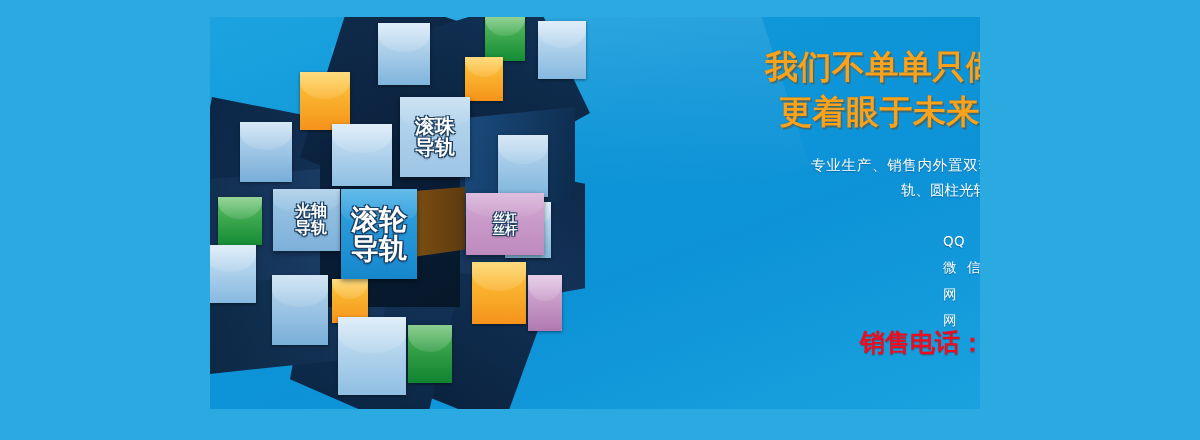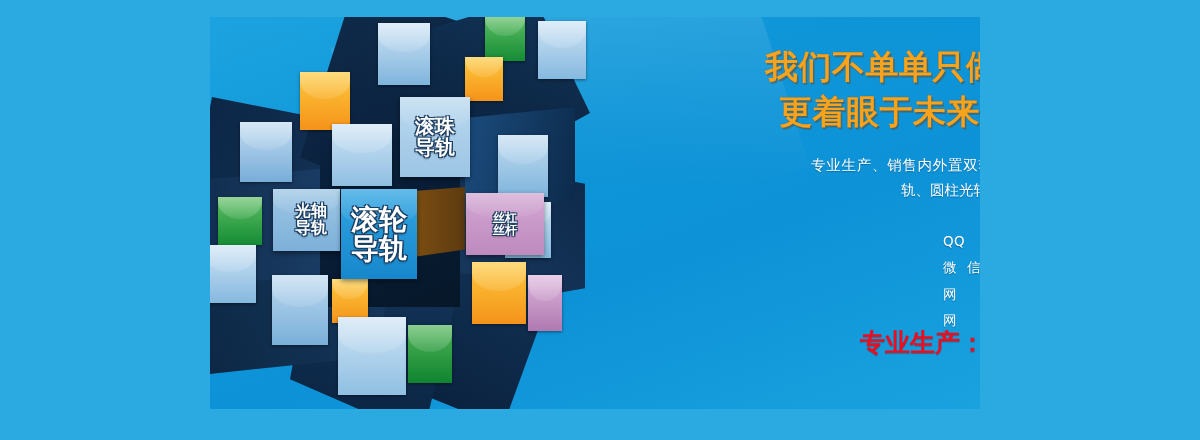--- a/index.html
+++ b/index.html
@@ -186,21 +186,21 @@
         </div>
 
         <div class="crow">
           <span class="ckey">网址</span>
 
         </div>
 
       </div>
 
       <div class="phone">
-        <span>专业生产：</span>
+        <span>销售电话：</span>
       </div>
 
     </div>
 
     <div class="panel-bottom-strip"></div>
   </div>
 
 </div>
 
 </body></html>

